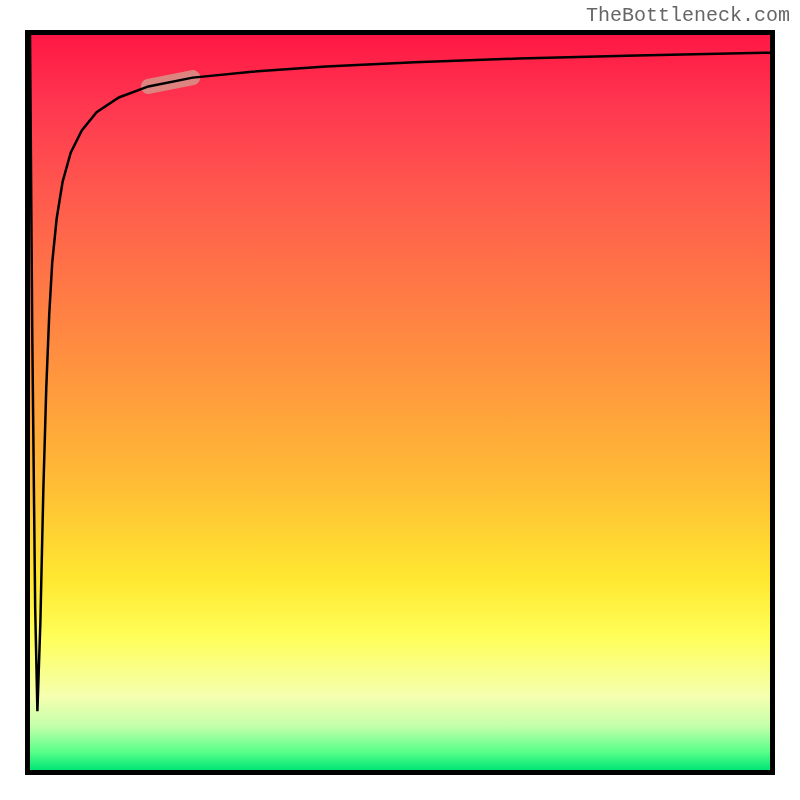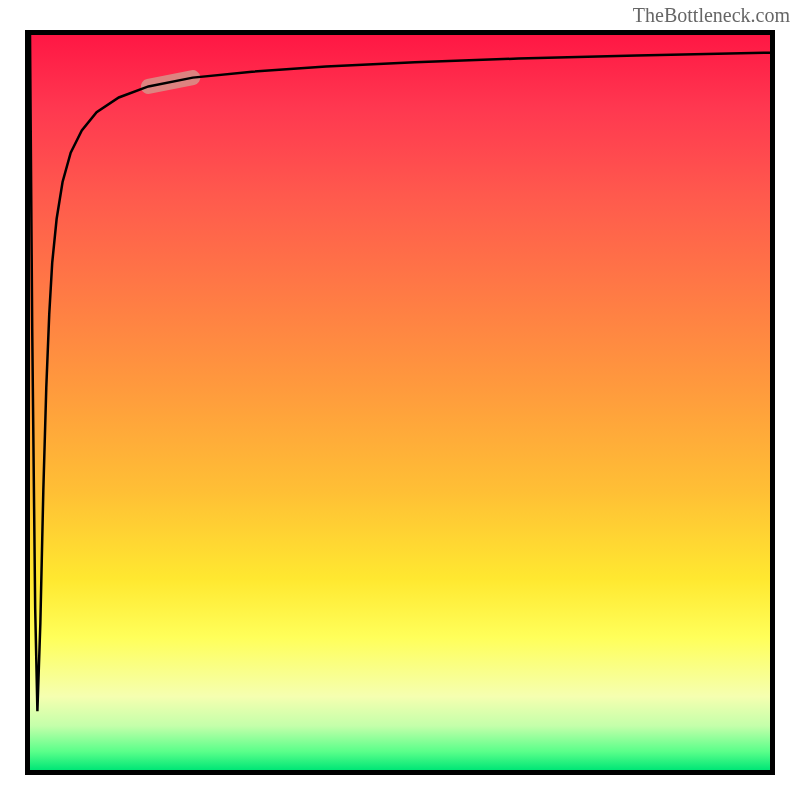--- a/index.html
+++ b/index.html
@@ -10,21 +10,21 @@
     font-family: Arial, sans-serif;
     position: relative;
     overflow: hidden;
   }
   .watermark {
     position: absolute;
     top: 4px;
     right: 10px;
     font-size: 20px;
     color: #666666;
-    font-family: Liberation Serif, serif;
+    font-family: Liberation Mono, monospace;
     z-index: 10;
   }
   .chart-container {
     position: absolute;
     top: 30px;
     left: 25px;
     width: 750px;
     height: 745px;
     background: #000000;
   }

